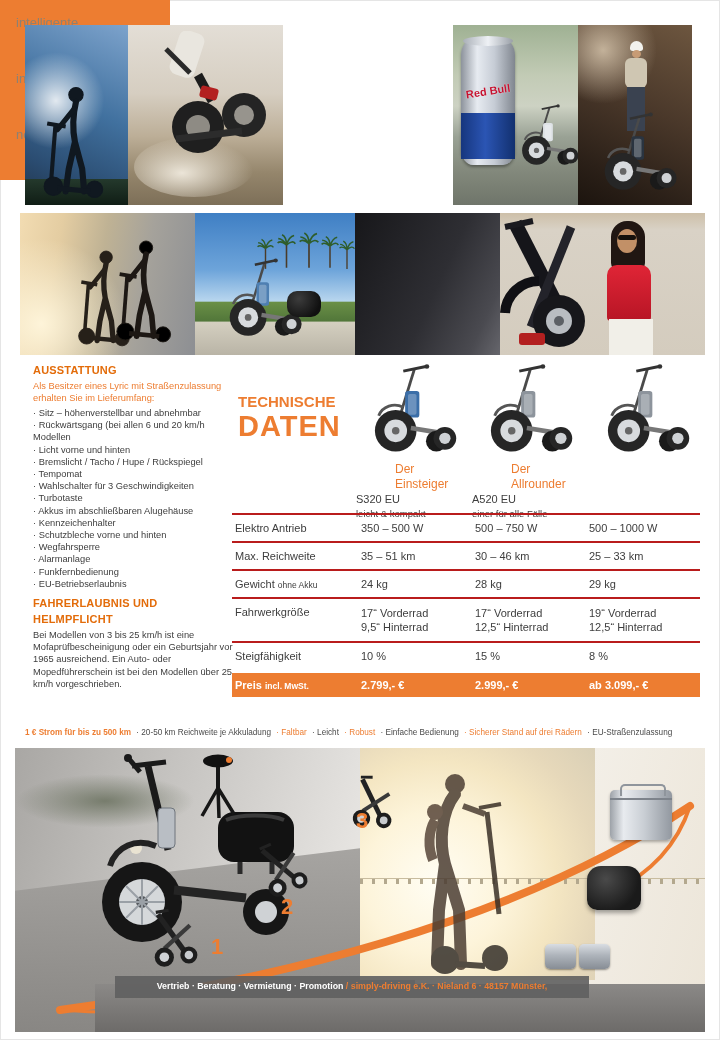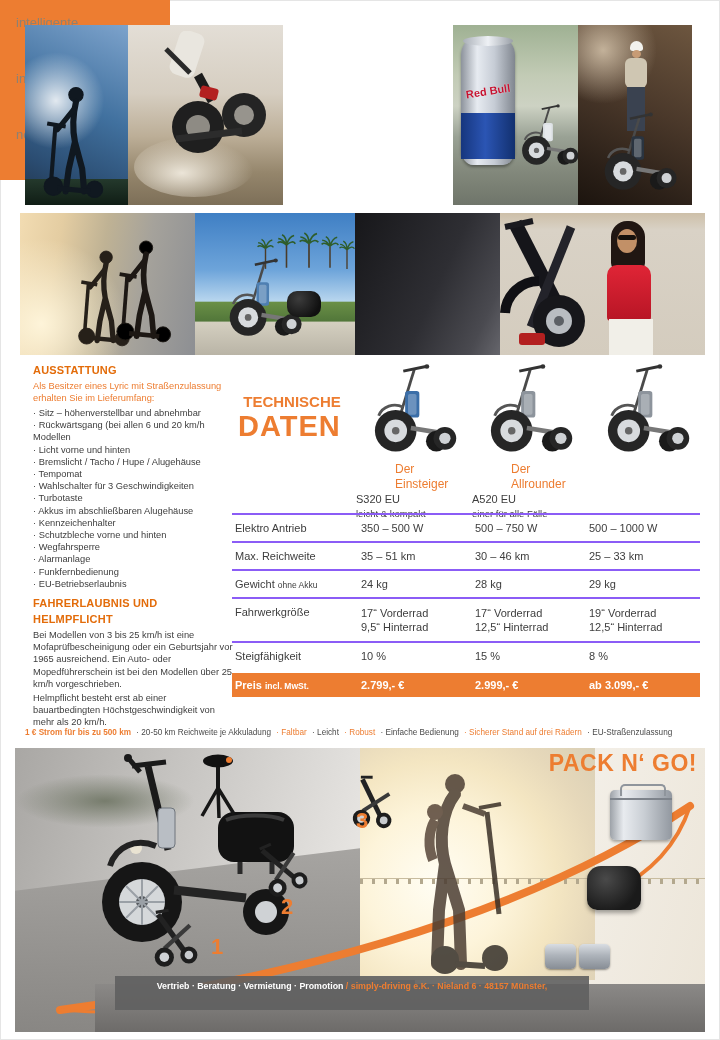--- a/index.html
+++ b/index.html
@@ -57,32 +57,32 @@
   .leftcol{left:33px;top:362px;width:200px;}
   .h-orange{color:#E36C0A;font-weight:bold;font-size:11px;line-height:16px;letter-spacing:.2px;}
   .intro{color:#ED7D31;font-size:9.3px;line-height:12px;margin:2px 0 3px 0;}
   .feat-list{list-style:none;margin:0;padding:0;}
   .feat-list li{font-size:9.3px;line-height:12.2px;color:#3d3d3d;}
   .feat-list li:before{content:"· ";}
   .mt{margin-top:5px;}
   .body-p{font-size:9.3px;line-height:12.2px;margin:2px 0 0 0;color:#3d3d3d;}
   
   .tech-title{left:238px;top:393px;}
-  .tech-title .l1{color:#ED7D31;font-weight:bold;font-size:15px;line-height:17px;text-align:right;}
+  .tech-title .l1{color:#ED7D31;font-weight:bold;font-size:15px;line-height:17px;}
   .tech-title .l2{color:#ED7D31;font-weight:bold;font-size:29px;line-height:32px;letter-spacing:1px;}
   .prod-img{top:362px;width:104px;height:96px;}
   .pi1{left:356px;} .pi2{left:472px;} .pi3{left:589px;}
   .trike-blue{color:#3b6ea8;} .trike-gray{color:#8d949c;}
   .prod-label{top:462px;width:112px;}
   .pl1{left:356px;} .pl2{left:472px;} .pl3{left:589px;}
   .p-name{color:#ED7D31;font-size:12px;line-height:15px;margin-left:39px;}
   .p-model{color:#3d3d3d;font-size:11px;line-height:15px;}
   .p-tag{color:#3d3d3d;font-size:9.5px;line-height:13px;}
   .dtable{left:232px;top:513px;width:468px;}
-  .drow{display:grid;grid-template-columns:126px 114px 114px 114px;border-top:2px solid #8b5cf6;
+  .drow{display:grid;grid-template-columns:126px 114px 114px 114px;border-top:2px solid #b91c1c;
         padding:7px 0 7px 3px;font-size:11px;color:#3d3d3d;}
   .drow .lab small,.price small{font-size:8.5px;}
   .drow div{padding-right:4px;}
   .cell2 div{line-height:14px;}
   .lastrow{border-bottom:0;}
   .price{display:grid;grid-template-columns:126px 114px 114px 114px;background:#ED7D31;color:#fff;
          font-weight:bold;font-size:11px;padding:6px 0 6px 3px;margin-top:4px;}
   
   .strip{left:25px;top:727px;width:676px;font-size:8.2px;line-height:11px;white-space:nowrap;}
   .seg-o{color:#ED7D31;} .seg-o1{color:#ED7D31;font-weight:bold;} .seg-d{color:#4a4a4a;}
@@ -107,21 +107,21 @@
   .alucase{position:absolute;left:595px;top:42px;width:62px;height:50px;border-radius:5px;
       background:linear-gradient(90deg,#9da2a8 0%,#e8ebef 22%,#c9ced4 55%,#9298a0 100%);
       box-shadow:0 2px 3px rgba(0,0,0,.3);}
   .alucase:before{content:"";position:absolute;left:10px;top:-6px;width:42px;height:10px;border:2px solid #8f959c;border-bottom:none;border-radius:5px 5px 0 0;}
   .alucase:after{content:"";position:absolute;left:0;top:8px;width:100%;height:2px;background:#7d838b;}
   .blackcase{position:absolute;left:572px;top:118px;width:54px;height:44px;border-radius:14px 14px 10px 10px;
       background:radial-gradient(circle at 35% 30%,#4a4a4a,#1a1a1a 70%);box-shadow:0 3px 4px rgba(0,0,0,.35);}
   .batts{position:absolute;left:530px;top:196px;display:flex;gap:3px;}
   .batt{width:31px;height:25px;border-radius:5px;
       background:linear-gradient(180deg,#d9dde2 0%,#aeb4bb 45%,#878d95 100%);box-shadow:0 1px 2px rgba(0,0,0,.4);}
-  .fbar{position:absolute;left:100px;top:228px;width:474px;height:34px;background:rgba(95,95,95,.9);
+  .fbar{position:absolute;left:100px;top:228px;width:474px;height:22px;background:rgba(95,95,95,.9);
       text-align:center;font-size:8.8px;line-height:13px;padding-top:4px;box-sizing:border-box;}
   .fbar .w{color:#fff;font-weight:bold;} .fbar .o{color:#ED7D31;font-weight:bold;}
   svg{display:block;}
   .svgabs{position:absolute;}
 </style>
 </head>
 <body>
 
 <div class="page">
 
@@ -275,35 +275,34 @@
     <div class="wpants"></div>
   </div>
 
   <div class="abs leftcol">
     <div class="h-orange">AUSSTATTUNG</div>
     <p class="intro">Als Besitzer eines Lyric mit Straßenzulassung erhalten Sie im Lieferumfang:</p>
     <ul class="feat-list">
       <li>Sitz – höhenverstellbar und abnehmbar</li>
       <li>Rückwärtsgang (bei allen 6 und 20 km/h Modellen</li>
       <li>Licht vorne und hinten</li>
-      <li>Bremslicht / Tacho / Hupe / Alugehäuse</li>
+      <li>Bremslicht / Tacho / Hupe / Rückspiegel</li>
       <li>Tempomat</li>
       <li>Wahlschalter für 3 Geschwindigkeiten</li>
       <li>Turbotaste</li>
       <li>Akkus im abschließbaren Alugehäuse</li>
       <li>Kennzeichenhalter</li>
       <li>Schutzbleche vorne und hinten</li>
       <li>Wegfahrsperre</li>
       <li>Alarmanlage</li>
       <li>Funkfernbedienung</li>
       <li>EU-Betriebserlaubnis</li>
     </ul>
     <div class="h-orange mt">FAHRERLAUBNIS UND HELMPFLICHT</div>
     <p class="body-p">Bei Modellen von 3 bis 25 km/h ist eine Mofaprüfbescheinigung oder ein Geburtsjahr vor 1965 ausreichend. Ein Auto- oder Mopedführerschein ist bei den Modellen über 25 km/h vorgeschrieben.</p>
-    <p class="body-p">Helmpflicht besteht erst ab einer bauartbedingten Höchstgeschwindigkeit von mehr als 20 km/h.</p>
   </div>
 
   <div class="abs tech-title">
     <div class="l1">TECHNISCHE</div>
     <div class="l2">DATEN</div>
   </div>
 
   <svg class="abs prod-img pi1 trike-blue" viewBox="0 0 110 100">
       <use href="#trike"></use>
     </svg>
@@ -443,21 +442,20 @@
         <path d="M52,66 C45,78 45,94 50,106" stroke="#584639" stroke-width="10" fill="none"></path>
         <path d="M80,52 L102,60" stroke="#4c3e33" stroke-width="6"></path>
         <path d="M104,58 L116,160" stroke="#3a3027" stroke-width="5"></path>
         <path d="M96,54 L118,50" stroke="#3a3027" stroke-width="4"></path>
         <circle cx="62" cy="206" r="14" fill="#35302a"></circle>
         <circle cx="112" cy="204" r="13" fill="#35302a"></circle>
         <path d="M72,210 L102,212" stroke="#35302a" stroke-width="6"></path>
       </g>
     </svg>
 
-    <div class="pack-title">PACK N‘ GO!</div>
 
     <div class="alucase"></div>
     <div class="blackcase"></div>
     <div class="batts">
       <div class="batt"></div>
       <div class="batt"></div>
     </div>
 
     <div class="m-bottom"></div>
 

